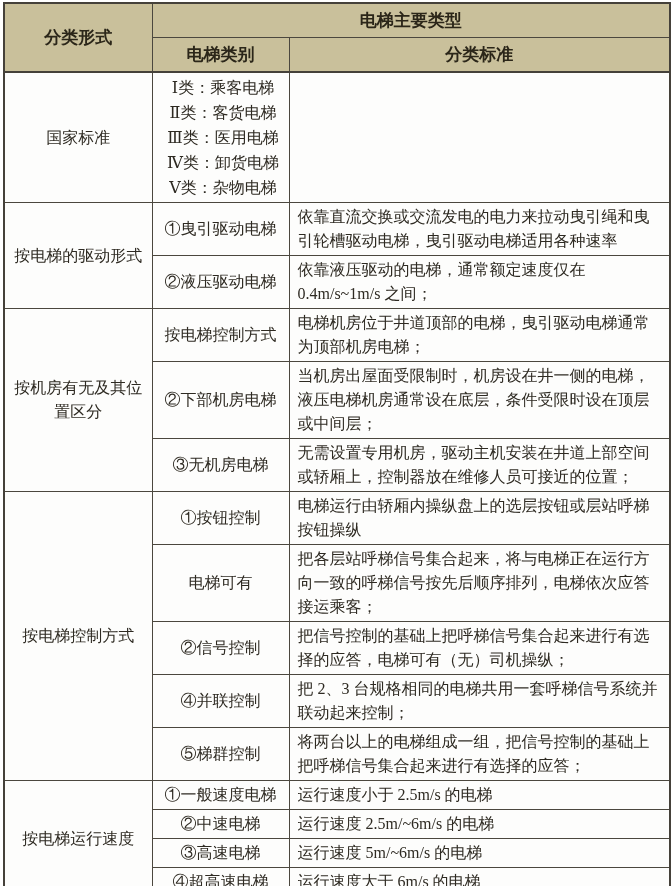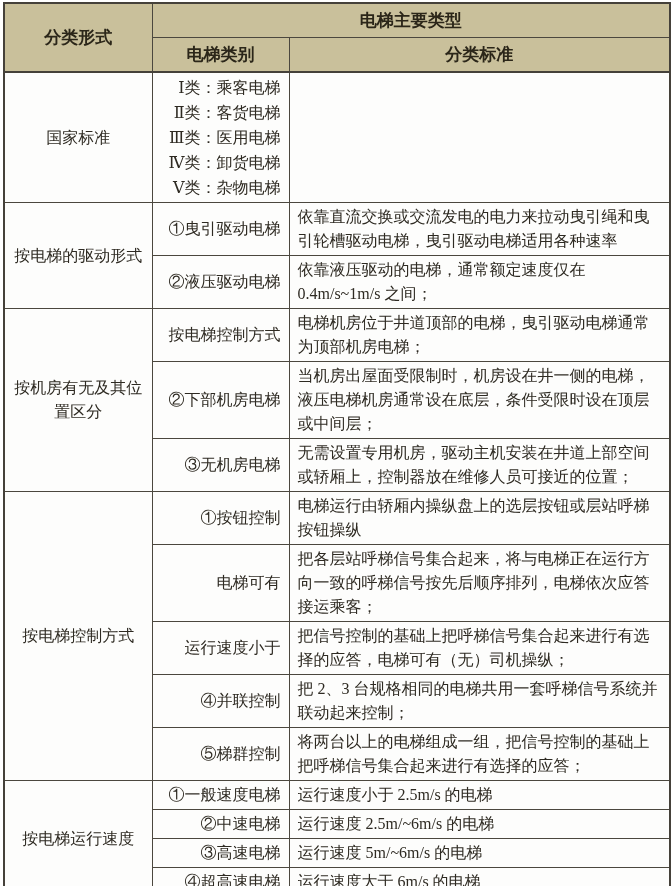--- a/index.html
+++ b/index.html
@@ -44,21 +44,21 @@
     padding: 2px 8px;
     vertical-align: middle;
     background: #fdfdfc;
   }
   td.form-cell {
     text-align: center;
     padding: 2px 7px;
     margin-left: 12px;
   }
   td.cat-cell {
-    text-align: right;
+    text-align: center;
     padding-left: 8px;
   }
   td.cat-cell.multiline {
     white-space: pre-line;
     line-height: 25px;
     padding-left: 13px;
   }
   td.std-cell {
     text-align: left;
     margin-top: 22px;
@@ -124,21 +124,21 @@
       <tr>
         <td class="form-cell" rowspan="5">按电梯控制方式</td>
         <td class="cat-cell">①按钮控制</td>
         <td class="std-cell">电梯运行由轿厢内操纵盘上的选层按钮或层站呼梯按钮操纵</td>
       </tr>
       <tr>
         <td class="cat-cell">电梯可有</td>
         <td class="std-cell">把各层站呼梯信号集合起来，将与电梯正在运行方向一致的呼梯信号按先后顺序排列，电梯依次应答接运乘客；</td>
       </tr>
       <tr>
-        <td class="cat-cell">运行速度小于</td>
+        <td class="cat-cell">②信号控制</td>
         <td class="std-cell">把信号控制的基础上把呼梯信号集合起来进行有选择的应答，电梯可有（无）司机操纵；</td>
       </tr>
       <tr>
         <td class="cat-cell">④并联控制</td>
         <td class="std-cell">把 2、3 台规格相同的电梯共用一套呼梯信号系统并联动起来控制；</td>
       </tr>
       <tr>
         <td class="cat-cell">⑤梯群控制</td>
         <td class="std-cell">将两台以上的电梯组成一组，把信号控制的基础上把呼梯信号集合起来进行有选择的应答；</td>
       </tr>

